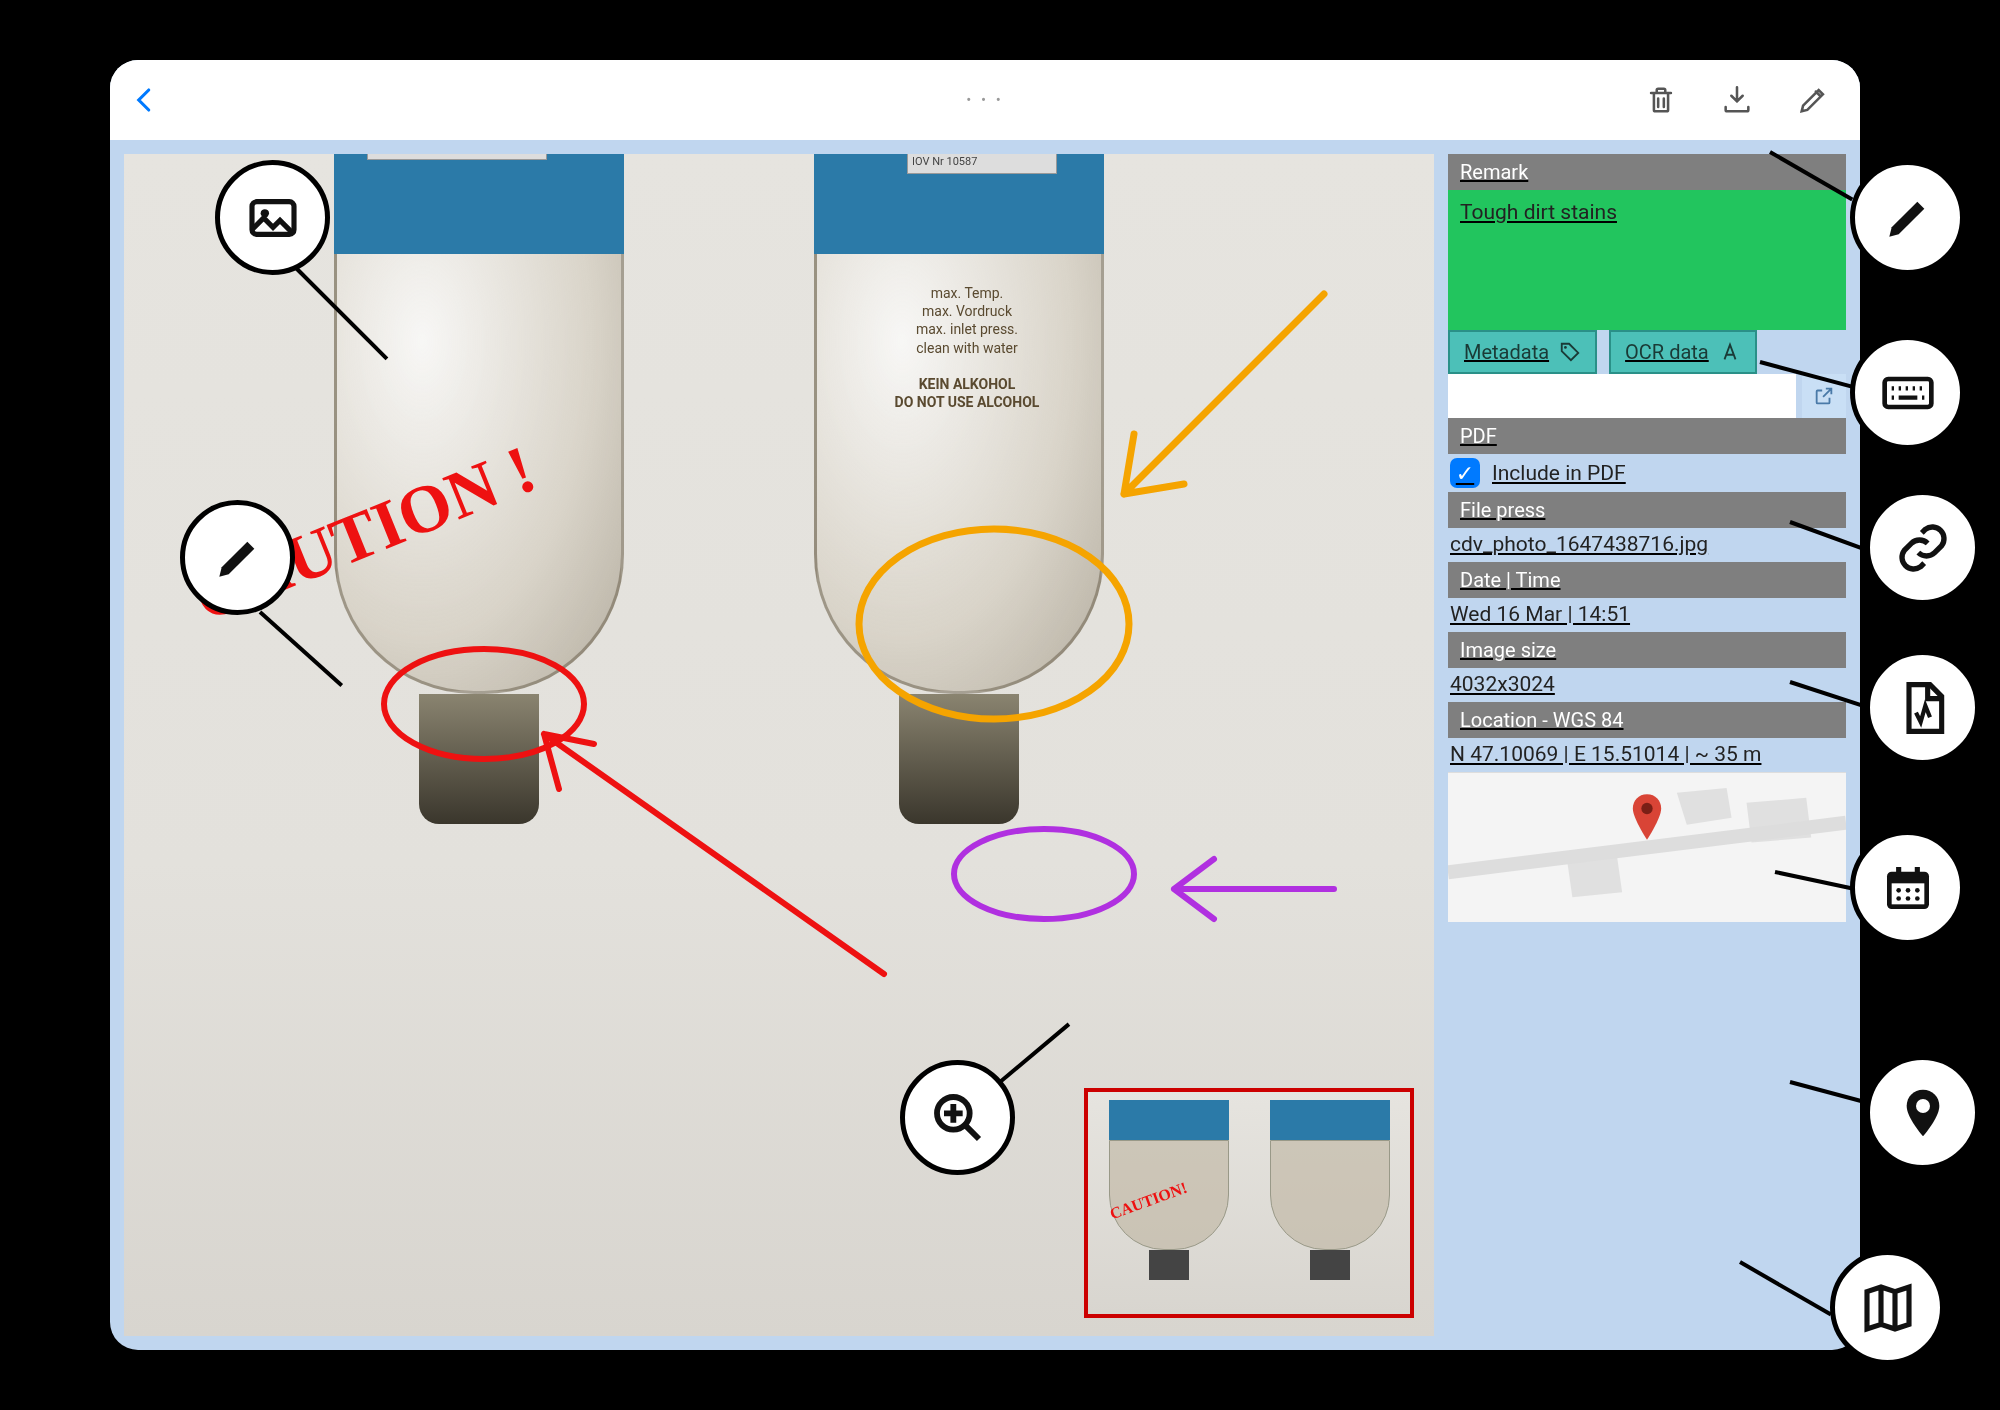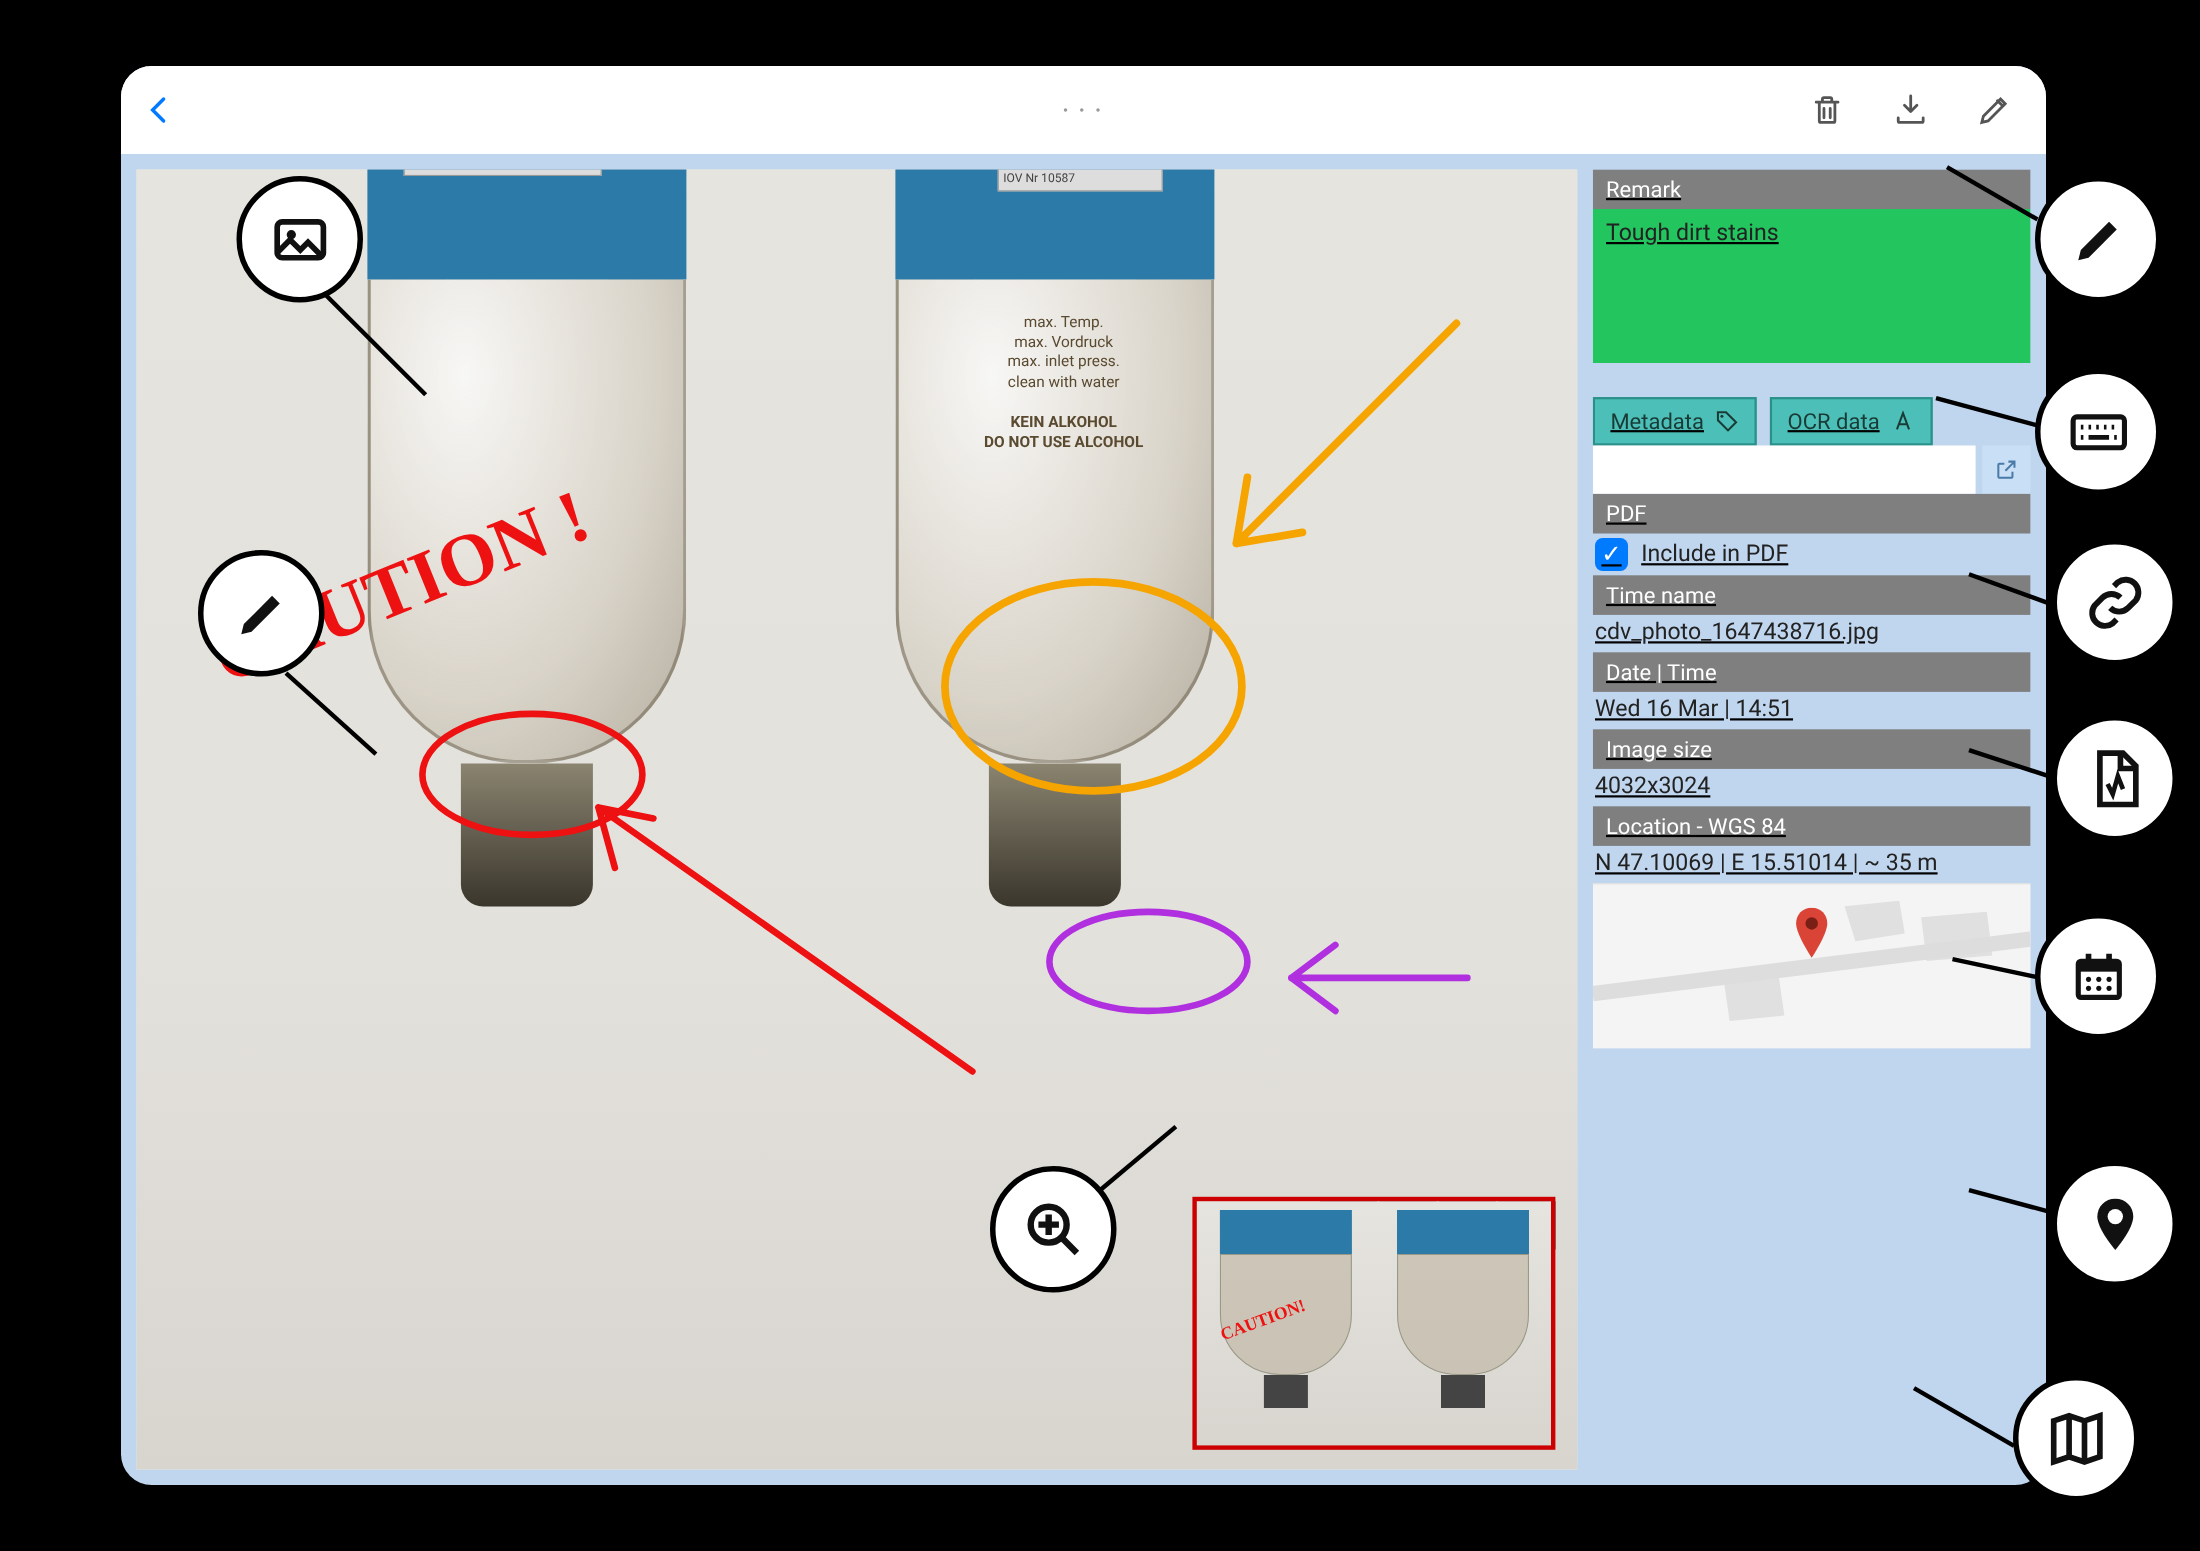--- a/index.html
+++ b/index.html
@@ -99,21 +99,21 @@
   width: 398px; display: flex; flex-direction: column; 
   overflow-y: auto;
   font-size: 21px;
 }
 .section-header {
   background: #7f7f7f; color: #fff; padding: 6px 12px; font-size: 20px;
 }
 .remark-box {
   background: #22c55e; min-height: 140px; padding: 10px 12px; color: #222;
 }
-.chip-row { display: flex; gap: 12px; margin-top: 31px; }
+.chip-row { display: flex; gap: 12px; }
 .chip {
   background: #4cc0b8; border: 2px solid #2a9088; padding: 8px 14px;
   display: flex; align-items: center; gap: 10px; color: #1a3a36; font-size: 20px;
   cursor:pointer;
 }
 .linkbox { display:flex; gap:6px; }
 .linkbox input { flex:1; height:44px; border:none; }
 .ext-btn { width:44px; height:44px; background:#c9dff5; display:flex;align-items:center;justify-content:center; cursor:pointer;}
 .pdf-row { display:flex; align-items:center; gap:12px; color:#222; padding: 4px 2px;}
 .checkbox { width:30px;height:30px;background:#007aff;border-radius:7px;display:flex;align-items:center;justify-content:center;color:#fff;font-size:22px;}
@@ -285,21 +285,21 @@
               </svg>
           </div>
         </div>
 
         <div class="section-header">PDF</div>
         <div class="pdf-row">
           <div class="checkbox">✓</div>
           <span>Include in PDF</span>
         </div>
 
-        <div class="section-header">Time name</div>
+        <div class="section-header">File press</div>
         <div class="value-text">cdv_photo_1647438716.jpg</div>
 
         <div class="section-header">Date | Time</div>
         <div class="value-text">Wed 16 Mar | 14:51</div>
 
         <div class="section-header">Image size</div>
         <div class="value-text">4032x3024</div>
 
         <div class="section-header">Location - WGS 84</div>
         <div class="value-text">N 47.10069 | E 15.51014 | ~ 35 m</div>

